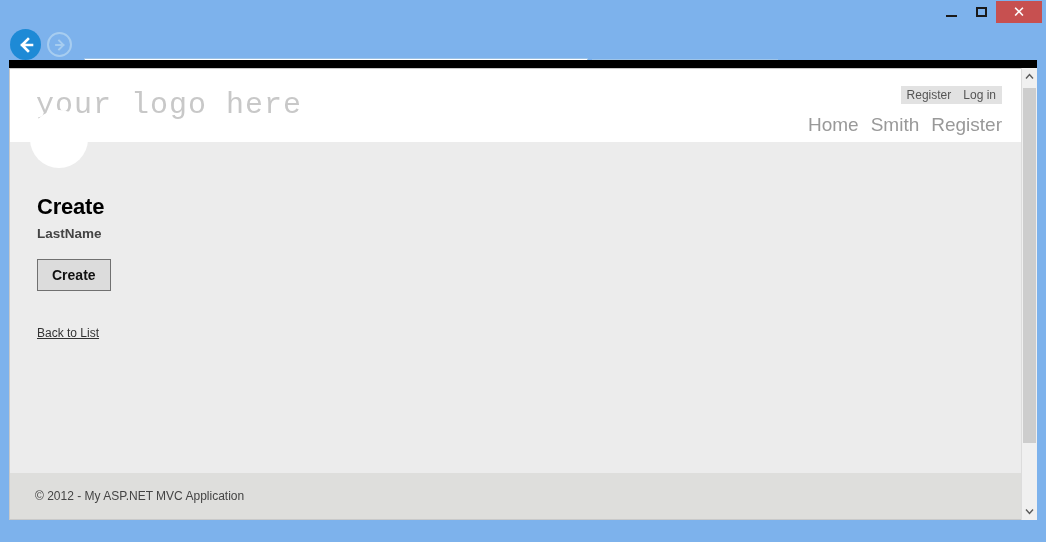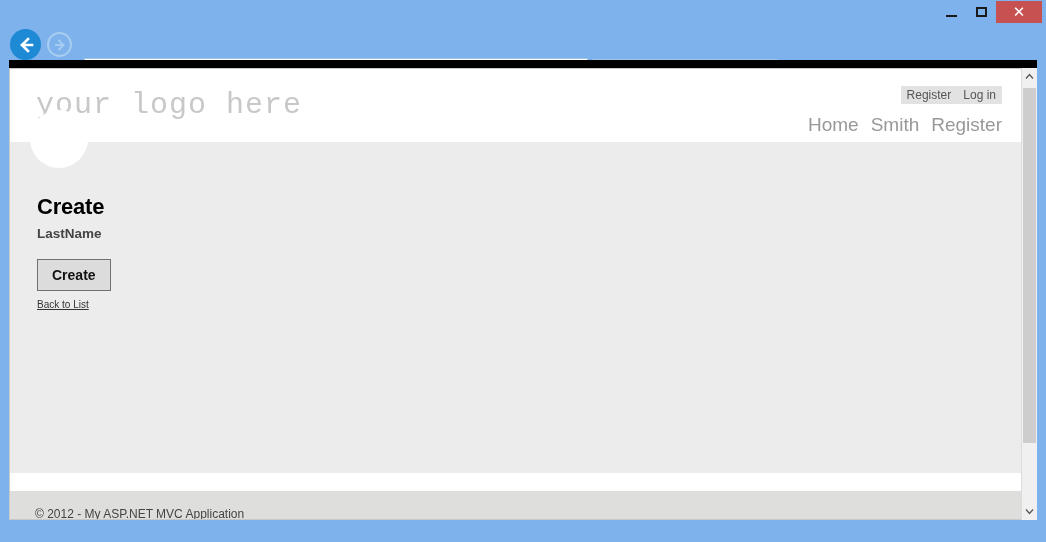--- a/index.html
+++ b/index.html
@@ -327,33 +327,32 @@
     border: 1px solid #707070;
     font-family: "Liberation Sans", sans-serif;
     font-size: 14px;
     font-weight: bold;
     color: #111111;
     padding: 7px 14px;
     cursor: pointer;
   }
   .back-link {
     display: inline-block;
-    margin-top: 8px;
-    font-size: 10px;
+    margin-top: 35px;
+    font-size: 12px;
     color: #333333;
   }
 
   
   .page-footer {
     position: absolute;
     left: 0; top: 405px;
     width: 1012px;
     height: 47px;
     background: #dededc;
-    margin-top: 18px;
   }
   .footer-text {
     position: absolute;
     left: 26px; top: 16px;
     font-size: 12px;
     color: #444444;
     white-space: nowrap;
   }
 
   

